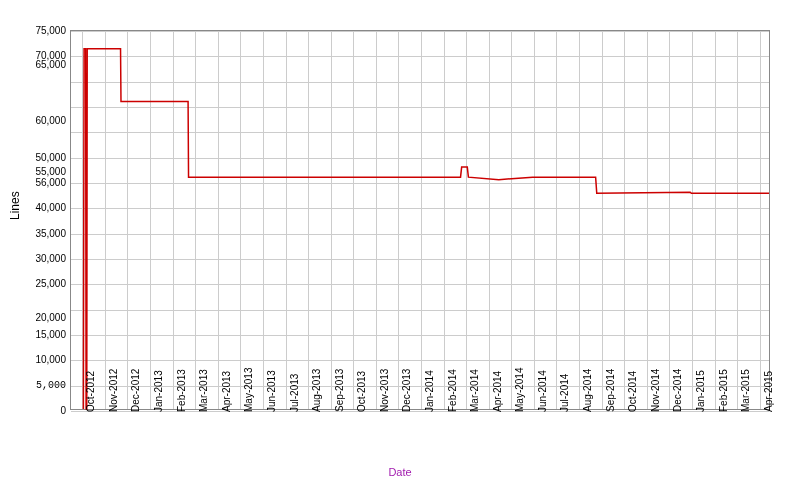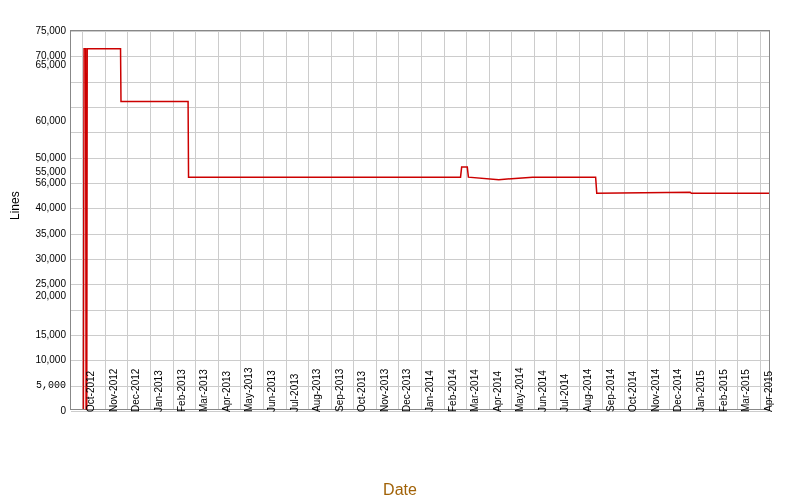--- a/index.html
+++ b/index.html
@@ -5,21 +5,21 @@
   * { margin: 0; padding: 0; box-sizing: border-box; }
   body { font-family: Arial, sans-serif; background: #fff; }
   .chart-container { width: 800px; height: 500px; position: relative; background: #fff; }
   .chart-title { text-align: center; font-size: 16px; font-weight: bold; color: #000; padding-top: 8px; }
   .plot-area { position: absolute; left: 70px; top: 30px; width: 700px; height: 380px; border: 1px solid #888; background: #fff; }
   .grid-h { position: absolute; left: 0; width: 100%; height: 1px; background: #ccc; }
   .grid-v { position: absolute; top: 0; height: 100%; width: 1px; background: #ccc; }
   .y-tick-label { position: absolute; right: 734px; font-size: 10px; color: #000; transform: translateY(-50%); text-align: right; }
   .x-tick-label { position: absolute; top: 412px; font-size: 10px; color: #000; transform: rotate(-90deg); transform-origin: left top; white-space: nowrap; }
   .y-axis-label { position: absolute; left: 8px; top: 220px; font-size: 12px; color: #000; transform: rotate(-90deg); transform-origin: left top; }
-  .x-axis-label { position: absolute; left: 50%; bottom: 1px; font-size: 16px; color: #a16207; transform: translateX(-50%); }
+  .x-axis-label { position: absolute; left: 50%; bottom: 22px; font-size: 11px; color: #a21caf; transform: translateX(-50%); }
   svg.data-line { position: absolute; left: 0; top: 0; width: 100%; height: 100%; overflow: visible; }
   .line-path { fill: none; stroke: #cc0000; stroke-width: 1.5; }
 </style>
 </head>
 <body>
 
 <div class="chart-container">
 
   <div class="plot-area">
     <div id="hgrid">
@@ -76,21 +76,21 @@
     <svg class="data-line" viewBox="0 0 700 380" preserveAspectRatio="none">
       <path id="series-path" class="line-path" d="M12.42 380.00 L13.10 17.73 L14.68 17.73 L15.13 380.00 L15.81 380.00 L16.26 17.73 L49.68 17.73 L50.13 70.93 L117.42 70.93 L117.87 146.93 L390.65 146.93 L391.77 136.80 L397.42 136.80 L398.55 146.93 L429.03 149.47 L462.90 146.93 L526.13 146.93 L527.26 163.15 L620.97 162.13 L622.10 163.15 L700.00 163.15 "></path>
     </svg>
   </div>
 
   <div id="yticks">
       <div class="y-tick-label" style="top: 410px;">0</div>
       <div class="y-tick-label" style="top: 384.667px; font-family: Liberation Mono, monospace;">5,000</div>
       <div class="y-tick-label" style="top: 359.333px;">10,000</div>
       <div class="y-tick-label" style="top: 334px;">15,000</div>
-      <div class="y-tick-label" style="top: 295px; margin-left: 6px;">20,000</div>
+      <div class="y-tick-label" style="top: 317px; margin-left: 6px;">20,000</div>
       <div class="y-tick-label" style="top: 283.333px;">25,000</div>
       <div class="y-tick-label" style="top: 258px;">30,000</div>
       <div class="y-tick-label" style="top: 232.667px;">35,000</div>
       <div class="y-tick-label" style="top: 207.333px;">40,000</div>
       <div class="y-tick-label" style="top: 182px;">56,000</div>
       <div class="y-tick-label" style="top: 156.667px;">50,000</div>
       <div class="y-tick-label" style="top: 131.333px; margin-top: 40px;">55,000</div>
       <div class="y-tick-label" style="top: 120px;">60,000</div>
       <div class="y-tick-label" style="top: 64px;">65,000</div>
       <div class="y-tick-label" style="top: 55.3333px;">70,000</div>

